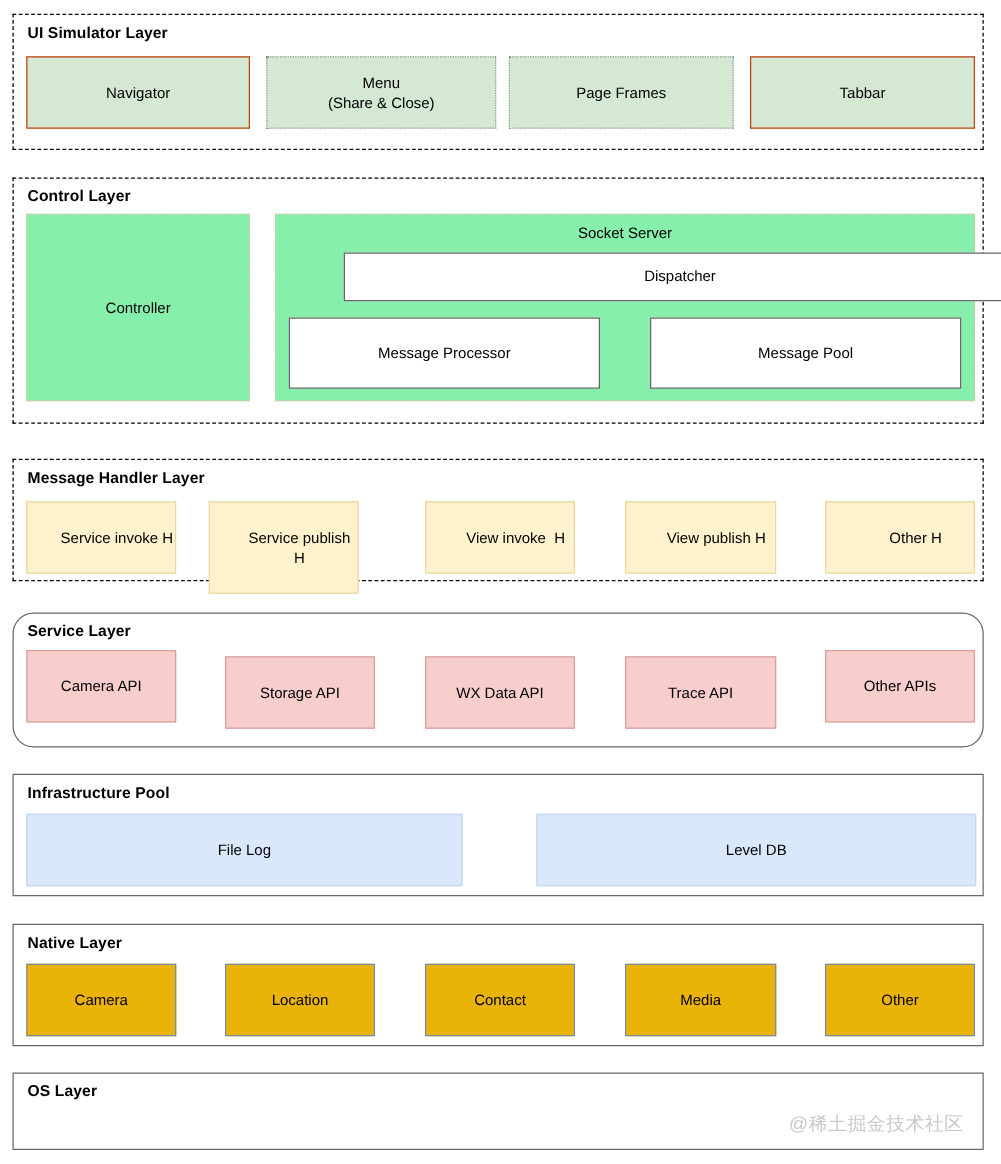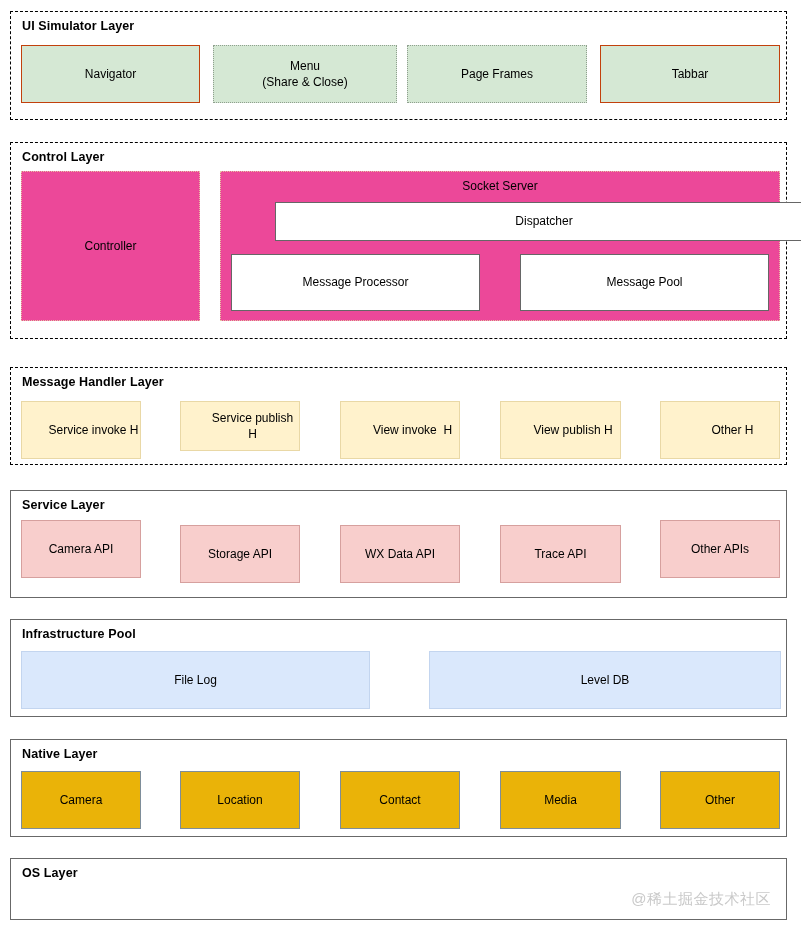--- a/index.html
+++ b/index.html
@@ -15,21 +15,21 @@
     position:absolute;top:7px;left:11px;font-size:12.5px;font-weight:bold;
     letter-spacing:.1px;white-space:nowrap;
   }
   .box{
     position:absolute;display:flex;align-items:center;justify-content:center;
     box-sizing:border-box;text-align:center;font-size:12px;line-height:1.35;
   }
   .box .lbl{white-space:pre-wrap;}
   
   .green {background:#d5e8d4;}
-  .orange{background:#ec4899;}
+  .orange{background:#86efac;}
   .yellow{background:#fff2cc;border:1px solid #e9d8a6;padding-left:25px;}
   .pink  {background:#f8cecc;border:1px solid #d6a09e;}
   .blue  {background:#dae8fc;border:1px solid #c3d5ef;}
   .gray  {background:#eab308;border:1px solid #7e8d99;}
   .white-box{background:#ffffff;border:1px solid #666666;}
   .green.sld{border:1px solid #c2410c;}
   .green.dot{border:1px dotted #8f9f8e;}
   .orange.dot{border:1px dotted #e4c4a2;}
 
   
@@ -44,27 +44,27 @@
   .l2 .controller{left:10px;top:28px;width:179px;height:150px;}
   .l2 .socket{left:209px;top:28px;width:560px;height:150px;position:absolute;box-sizing:border-box;}
   .socket-title{position:absolute;top:7px;left:0;width:100%;text-align:center;font-size:12px;}
   .l2 .dispatcher{left:10px;top:30px;width:538px;height:39px;margin-left:44px;}
   .l2 .msgproc{left:10px;top:82px;width:249px;height:57px;}
   .l2 .msgpool{left:299px;top:82px;width:249px;height:57px;}
 
   
   .l3{top:367px;height:98px;}
   .l3 .b0{left:10px; top:33px;width:120px;height:58px;}
-  .l3 .b1{left:169px;top:33px;width:120px;height:50px;}
+  .l3 .b1{left:156px;top:33px;width:120px;height:74px;}
   .l3 .b2{left:329px;top:33px;width:120px;height:58px;}
   .l3 .b3{left:489px;top:33px;width:121px;height:58px;}
   .l3 .b4{left:649px;top:33px;width:120px;height:58px;}
 
   
-  .l4{top:490px;height:108px;}
+  .l4{top:490px;height:108px;border-radius:17px;}
   .l4 .b0{left:10px; top:29px;width:120px;height:58px;}
   .l4 .b1{left:169px;top:34px;width:120px;height:58px;}
   .l4 .b2{left:329px;top:34px;width:120px;height:58px;}
   .l4 .b3{left:489px;top:34px;width:121px;height:58px;}
   .l4 .b4{left:649px;top:29px;width:120px;height:58px;}
 
   
   .l5{top:619px;height:98px;}
   .l5 .b0{left:10px; top:31px;width:349px;height:58px;}
   .l5 .b1{left:418px;top:31px;width:352px;height:58px;}

